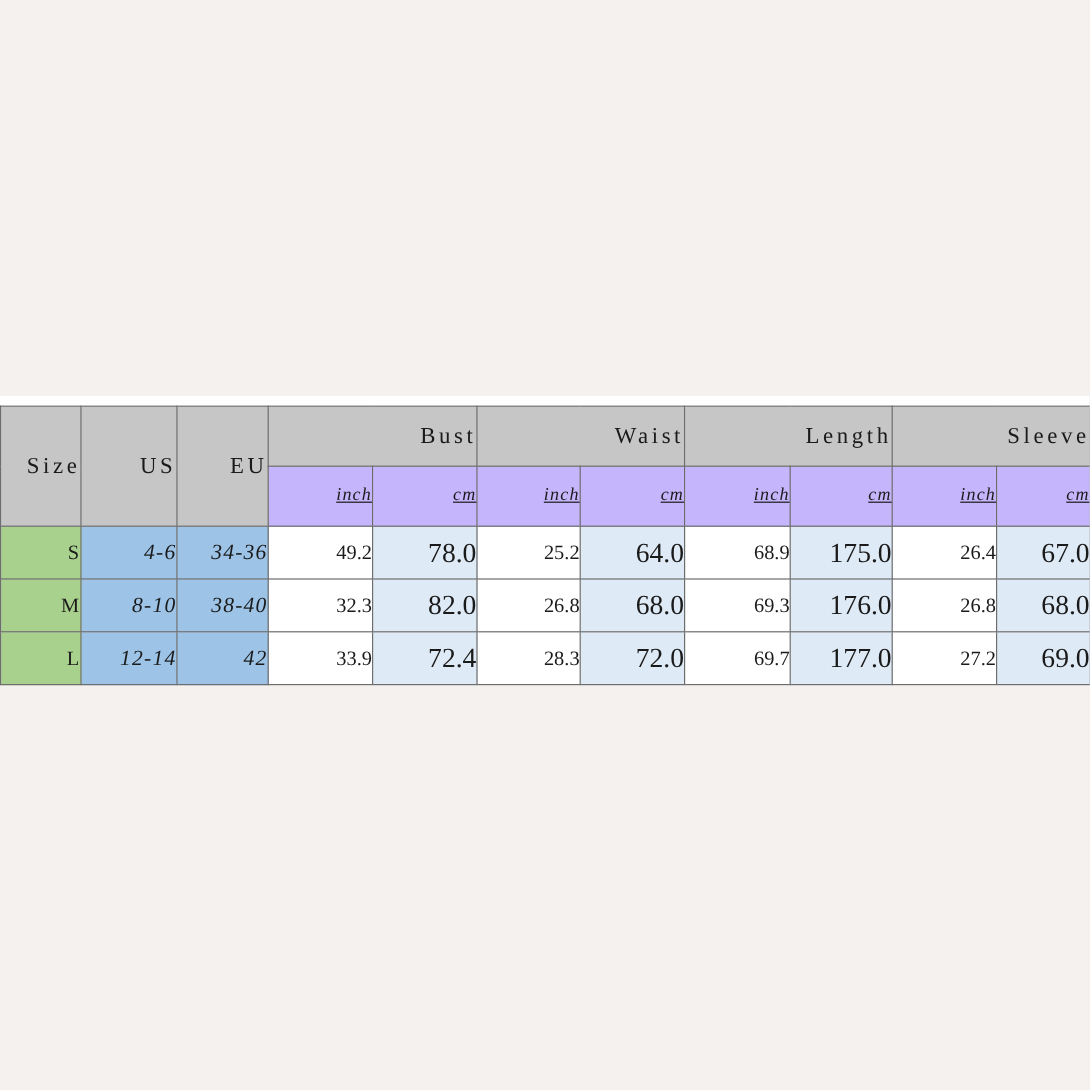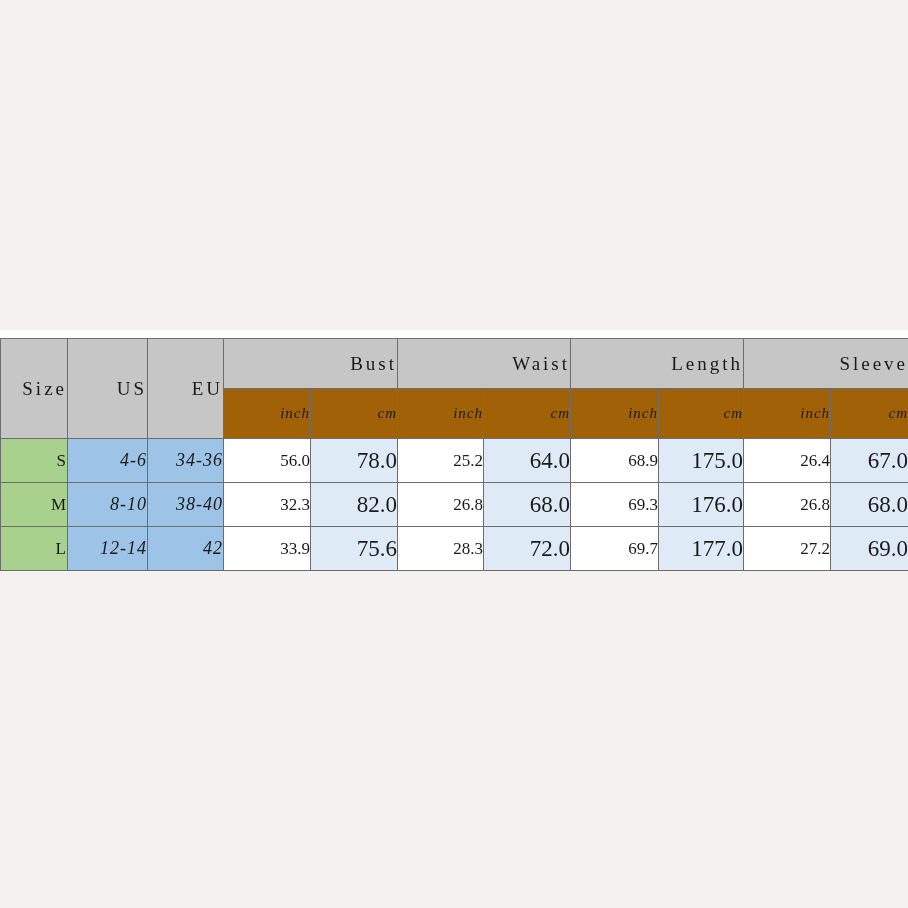--- a/index.html
+++ b/index.html
@@ -54,26 +54,27 @@
   .hdr {
     background: #c6c6c6;
     font-size: 19px;
     letter-spacing: 3px;
     color: #111111;
   }
   .hdr-group {
     height: 49px;
   }
   .hdr-unit {
-    background: #a16207;
+    background: #c4b5fd;
     height: 49px;
     font-size: 15px;
     font-style: italic;
     letter-spacing: 1px;
     color: #2a2a2a;
+    text-decoration: underline;
   }
   .hdr-span2 {
     height: 98px;
   }
 
   
   #size-chart-table tbody tr {
     height: 44px;
   }
   .cell-size {
@@ -153,21 +154,21 @@
         <th class="hdr-unit">inch</th>
         <th class="hdr-unit">cm</th>
       </tr>
     </thead>
 
     <tbody>
       <tr>
         <td class="cell-size">S</td>
         <td class="cell-sizing">4-6</td>
         <td class="cell-sizing">34-36</td>
-        <td class="cell-inch">56.0</td>
+        <td class="cell-inch">49.2</td>
         <td class="cell-cm">78.0</td>
         <td class="cell-inch">25.2</td>
         <td class="cell-cm">64.0</td>
         <td class="cell-inch">68.9</td>
         <td class="cell-cm">175.0</td>
         <td class="cell-inch">26.4</td>
         <td class="cell-cm">67.0</td>
       </tr>
       <tr>
         <td class="cell-size">M</td>
@@ -180,21 +181,21 @@
         <td class="cell-inch">69.3</td>
         <td class="cell-cm">176.0</td>
         <td class="cell-inch">26.8</td>
         <td class="cell-cm">68.0</td>
       </tr>
       <tr>
         <td class="cell-size">L</td>
         <td class="cell-sizing">12-14</td>
         <td class="cell-sizing">42</td>
         <td class="cell-inch">33.9</td>
-        <td class="cell-cm">75.6</td>
+        <td class="cell-cm">72.4</td>
         <td class="cell-inch">28.3</td>
         <td class="cell-cm">72.0</td>
         <td class="cell-inch">69.7</td>
         <td class="cell-cm">177.0</td>
         <td class="cell-inch">27.2</td>
         <td class="cell-cm">69.0</td>
       </tr>
     </tbody>
   </table>
 

